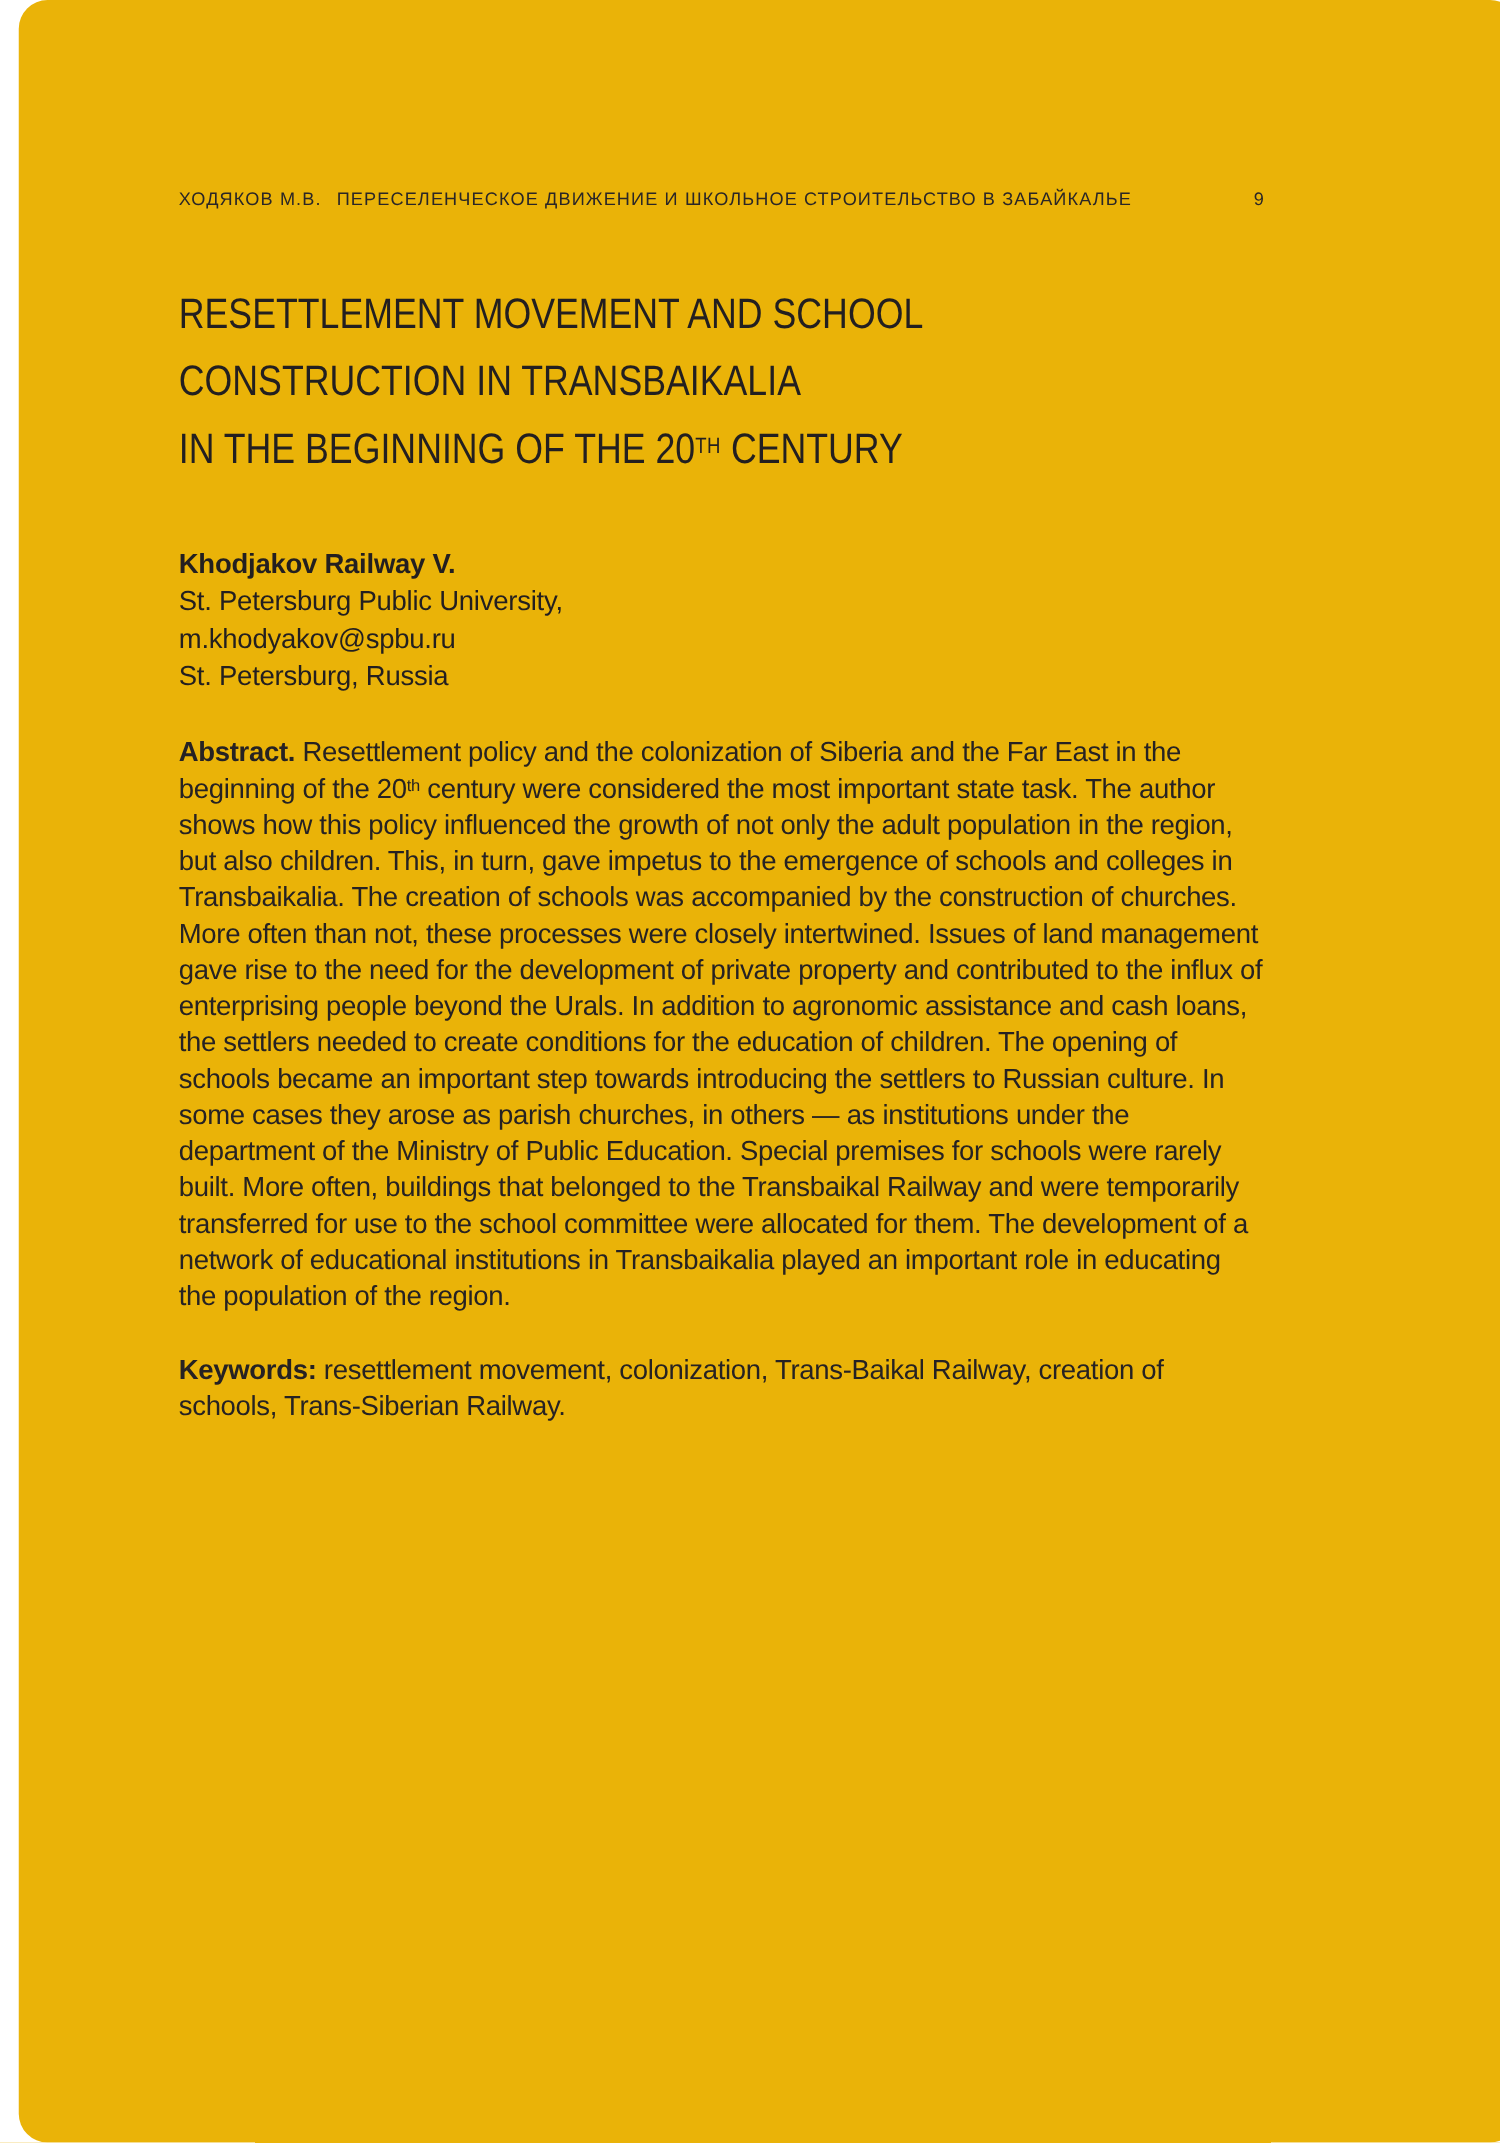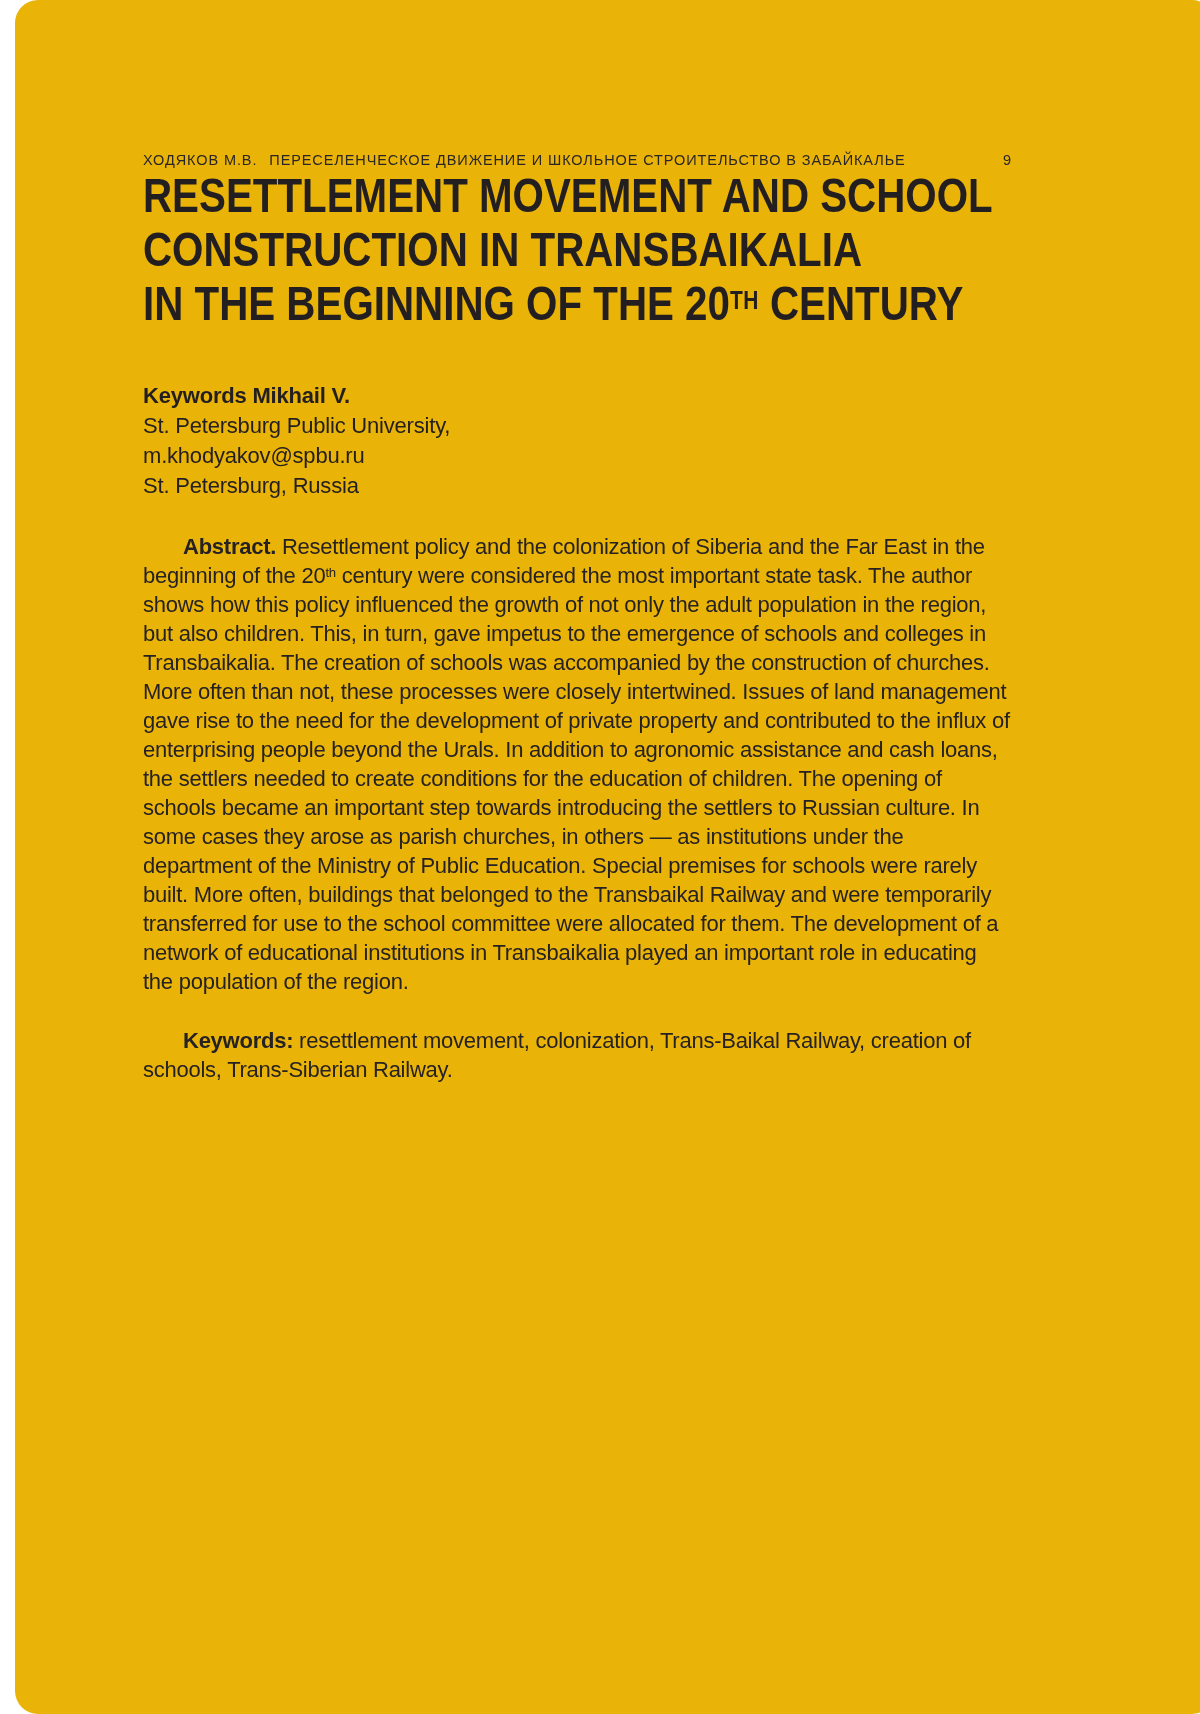--- a/index.html
+++ b/index.html
@@ -37,22 +37,23 @@
     letter-spacing: 0.9px;
     color: #2a2627;
     white-space: nowrap;
   }
   .rh-author { font-weight: 400; margin-right: 12px; }
   .rh-title  { font-weight: 400; }
   .rh-page   { margin-left: auto; font-weight: 400; letter-spacing: 0; }
 
   
   .article-title {
-    font-weight: 700;
-    font-size: 48px;
+    margin-top: 55px;
+    font-weight: 400;
+    font-size: 34px;
     line-height: 54px;
     color: #231f20;
   }
   .title-line {
     display: block;
     white-space: nowrap;
     transform: scaleX(0.84);
     transform-origin: left center;
   }
   .sup-title {
@@ -74,21 +75,21 @@
   
   .para {
     font-size: 22px;
     line-height: 29px;
     letter-spacing: -0.25px;
     color: #262223;
     text-align: left;
   }
   .abstract { margin-top: 31px; }
   .keywords { margin-top: 30px; }
-  .para .lead { font-weight: 700; margin-left: 40px; }
+  .para .lead { font-weight: 700; }
   .sup-body {
     font-size: 0.6em;
     vertical-align: 0.42em;
     line-height: 0;
   }
 </style>
 </head>
 <body>
 
 <div class="page">
@@ -100,21 +101,21 @@
       <span class="rh-page">9</span>
     </header>
 
     <h1 class="article-title">
       <span class="title-line">RESETTLEMENT MOVEMENT AND SCHOOL</span>
       <span class="title-line">CONSTRUCTION IN TRANSBAIKALIA</span>
       <span class="title-line"><span>IN THE BEGINNING OF THE 20</span><sup class="sup-title">TH</sup><span> CENTURY</span></span>
     </h1>
 
     <div class="author-block">
-      <div class="author-name">Keywords Mikhail V.</div>
+      <div class="author-name">Khodjakov Railway V.</div>
       <div>St. Petersburg Public University,</div>
       <div>m.khodyakov@spbu.ru</div>
       <div>St. Petersburg, Russia</div>
     </div>
 
     <p class="para abstract"><strong class="lead">Abstract.</strong><span> Resettlement policy and the colonization of Siberia and the Far East in the beginning of the 20</span><sup class="sup-body">th</sup><span> century were considered the most important state task. The author shows how this policy influenced the growth of not only the adult population in the region, but also children. This, in turn, gave impetus to the emergence of schools and colleges in Transbaikalia. The creation of schools was accompanied by the construction of churches. More often than not, these processes were closely intertwined. Issues of land management gave rise to the need for the development of private property and contributed to the influx of enterprising people beyond the Urals. In addition to agronomic assistance and cash loans, the settlers needed to create conditions for the education of children. The opening of schools became an important step towards introducing the settlers to Russian culture. In some cases they arose as parish churches, in others — as institutions under the department of the Ministry of Public Education. Special premises for schools were rarely built. More often, buildings that belonged to the Transbaikal Railway and were temporarily transferred for use to the school committee were allocated for them. The development of a network of educational institutions in Transbaikalia played an important role in educating the population of the region.</span></p>
 
     <p class="para keywords"><strong class="lead">Keywords:</strong><span> resettlement movement, colonization, Trans-Baikal Railway, creation of schools, Trans-Siberian Railway.</span></p>
 
   </div>

